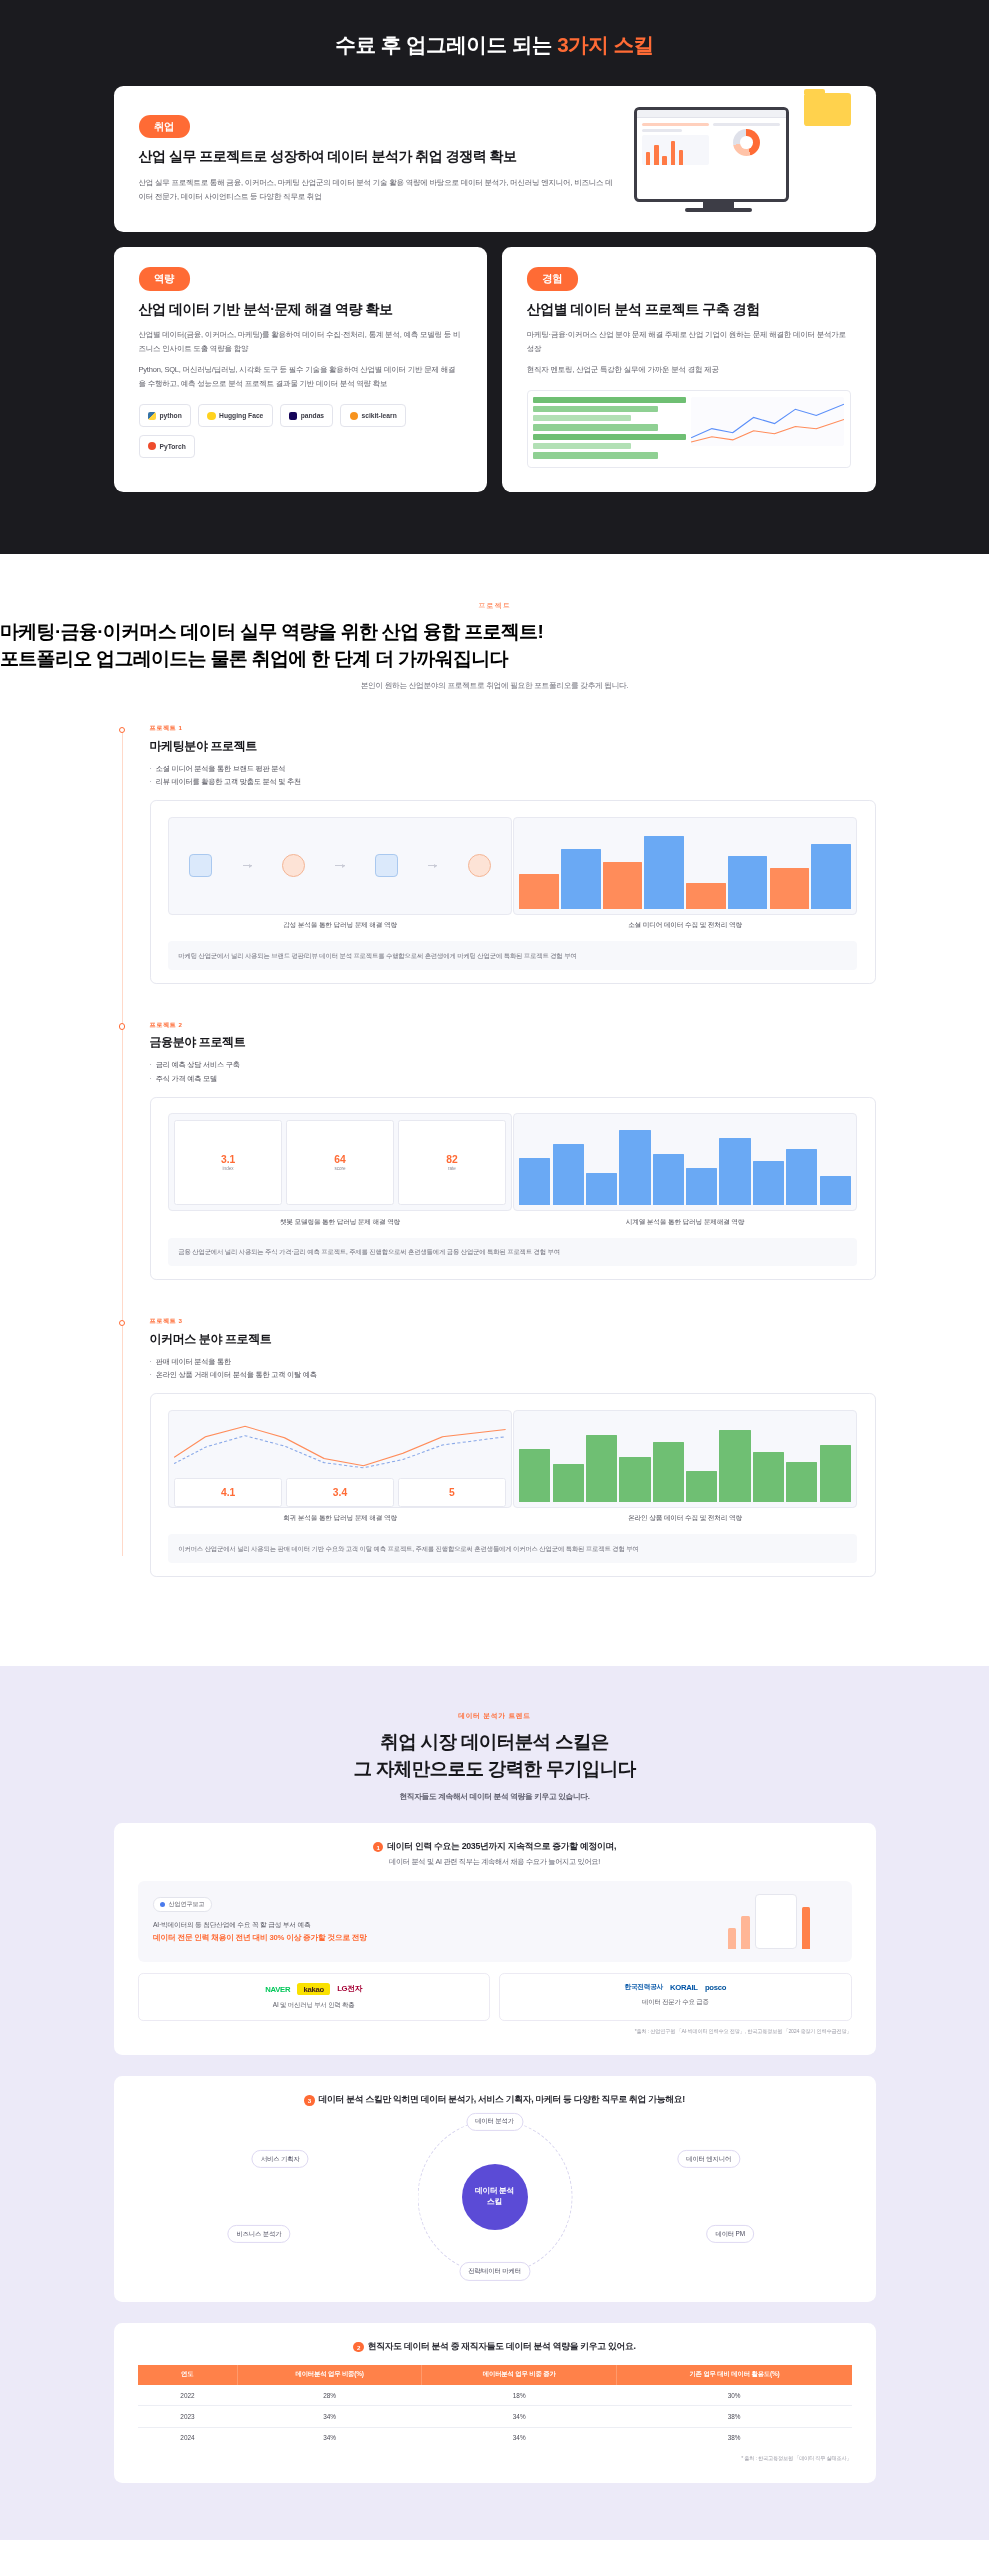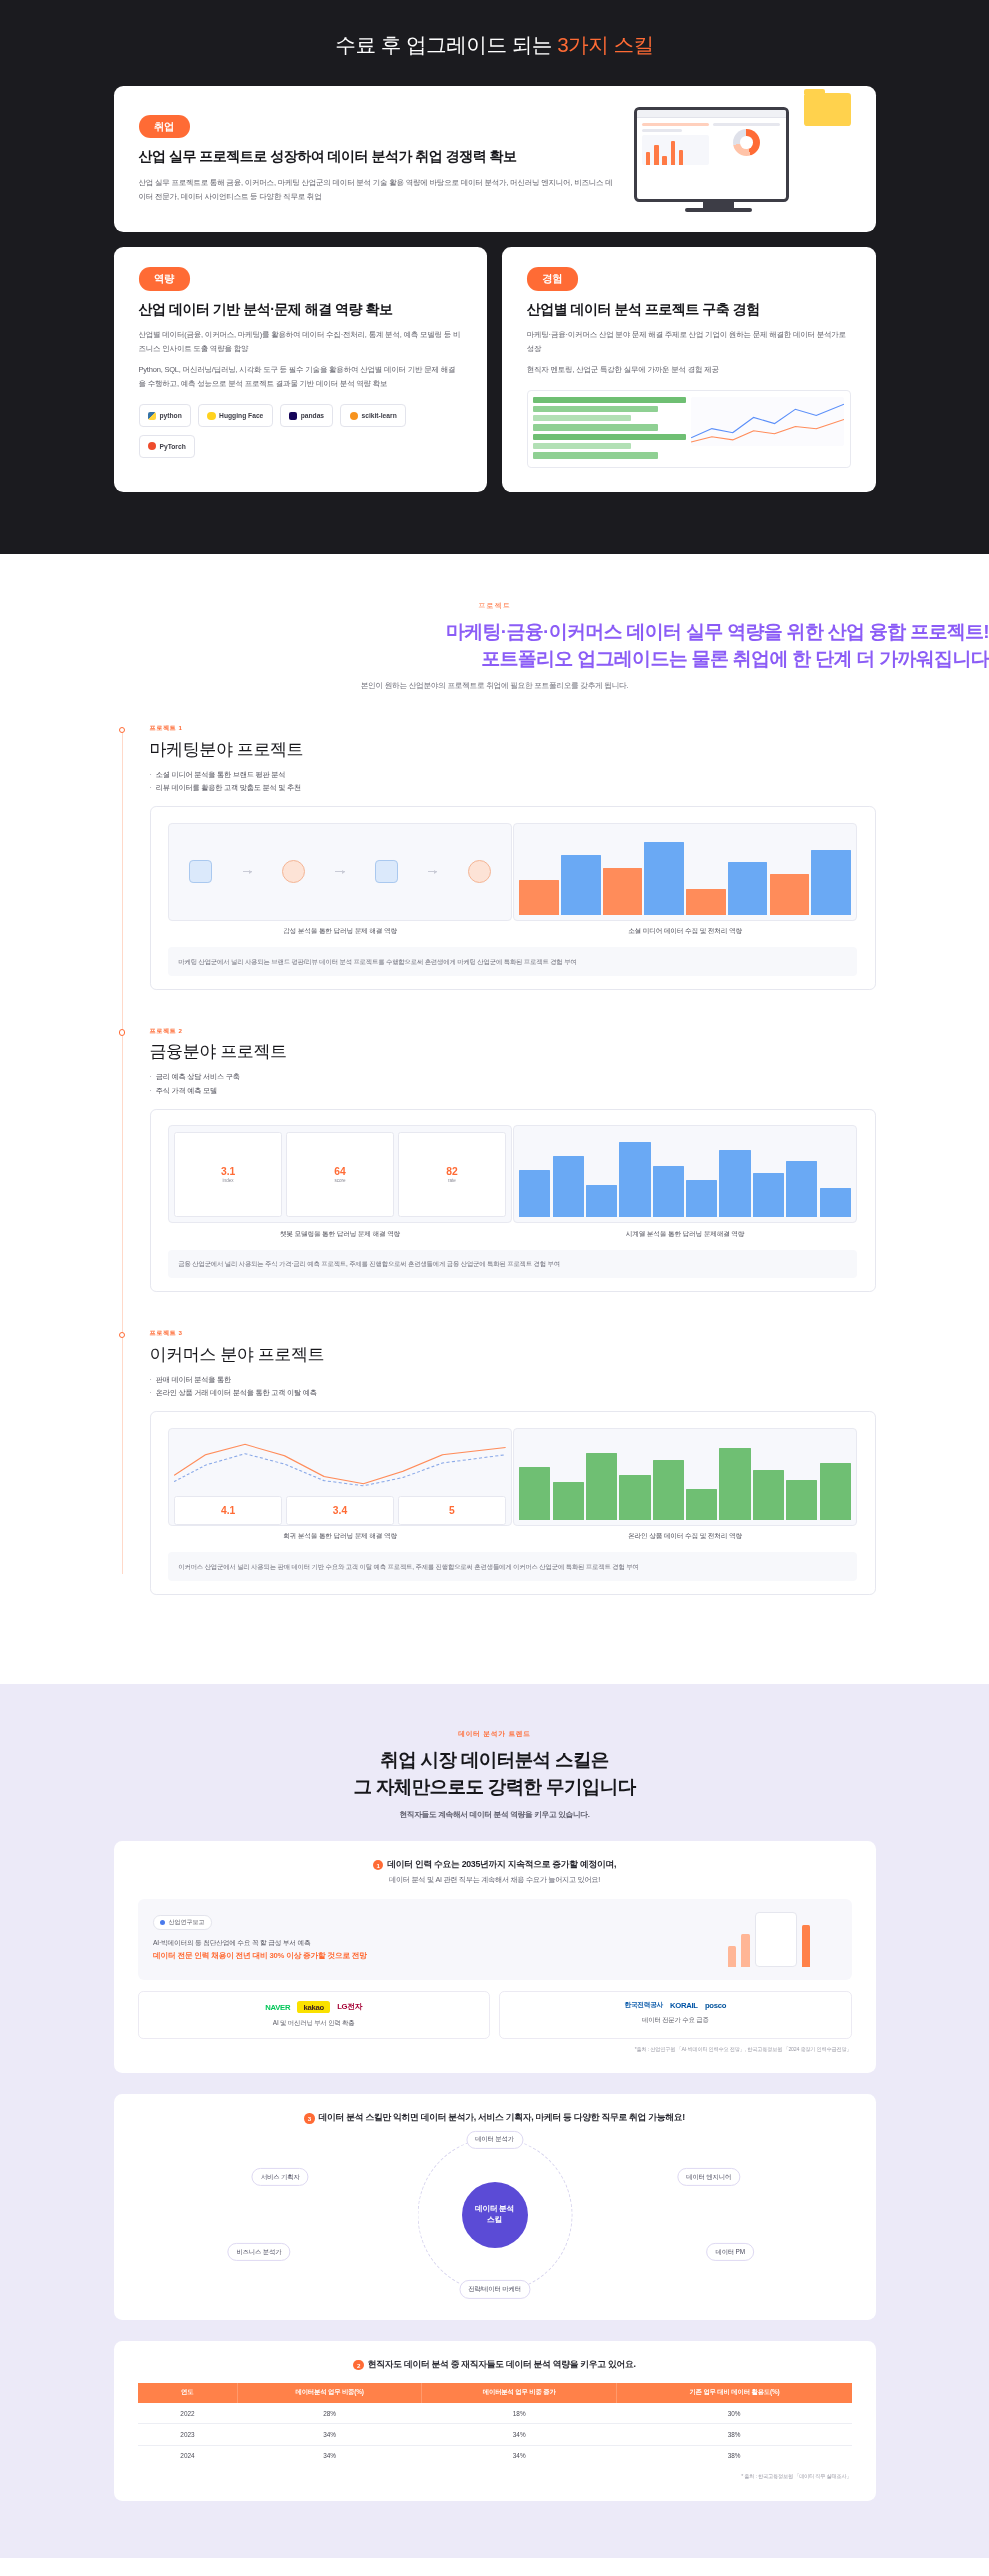--- a/index.html
+++ b/index.html
@@ -14,21 +14,21 @@
 
   
   .sec-skills {
     background: #1b1b1f;
     padding: 31px 0 62px;
   }
   .sec-skills-title {
     text-align: center;
     color: #ffffff;
     font-size: 20.6px;
-    font-weight: 400;
+    font-weight: 700;
     letter-spacing: -0.5px;
     margin-bottom: 27px;
   }
   .sec-skills-title .accent { color: #ff6b35; }
 
   .skills-wrap { width: 762px; margin: 0 auto; }
   .card-white {
     background: #fff;
     border-radius: 9.3px;
     position: relative;
@@ -121,39 +121,39 @@
   .dash .linechart { height: 49px; background:#fbfbfe; border-radius:2.1px; position:relative; overflow:hidden;}
   .dash svg { display:block; }
 
   
   .sec-projects { background: #fff; padding: 47px 0 52px; }
   .eyebrow {
     text-align:center; color:#ff6b35; font-size: 7.2px; font-weight:400;
     letter-spacing: 1px; margin-bottom: 8.2px;
   }
   .sec2-title {
-    text-align:right; font-size: 19px; font-weight:700; line-height:1.4;
-    letter-spacing:-0.7px; color:#8b5cf6;
+    text-align:left; font-size: 19px; font-weight:700; line-height:1.4;
+    letter-spacing:-0.7px; color:#000000;
   }
   .sec2-sub {
     text-align:center; font-size: 7.7px; color:#6d6d78; margin-top:9.3px; letter-spacing:-0.3px;
   }
 
   .timeline { width: 762px; margin: 33px auto 0; position: relative; padding-left: 36px;}
   .timeline::before {
     content:""; position:absolute; left: 8.2px; top: 4.1px; bottom: 20.6px;
     width: 1px; background: #ffd9c9;
   }
   .tl-item { position: relative; margin-bottom: 37px; }
   .tl-dot {
     position:absolute; left: -31px; top: 2.1px; width: 6.7px; height: 6.7px;
     border-radius: 50%; background:#fff; border: 1.5px solid #ff6b35;
   }
   .tl-label { color:#ff6b35; font-size: 6.2px; font-weight:700; letter-spacing:0.5px; margin-bottom: 4.1px;}
-  .tl-title { font-size: 17px; font-weight:400; color:#17171b; letter-spacing:-0.4px; margin-bottom:7.2px;}
+  .tl-title { font-size: 12px; font-weight:700; color:#17171b; letter-spacing:-0.4px; margin-bottom:7.2px;}
   .tl-bullets { list-style:none; margin-bottom: 11.3px; }
   .tl-bullets li {
     font-size: 7.2px; color:#4a4a55; line-height:1.9; letter-spacing:-0.2px;
     padding-left: 6.2px; position: relative;
   }
   .tl-bullets li::before{content:"·"; position:absolute; left:0; color:#9a9aa6;}
 
   .proj-box {
     border: 0.5px solid #e6e7ef; border-radius: 6.2px; padding: 15.5px 17.5px 13.4px;
     background: #fff;

